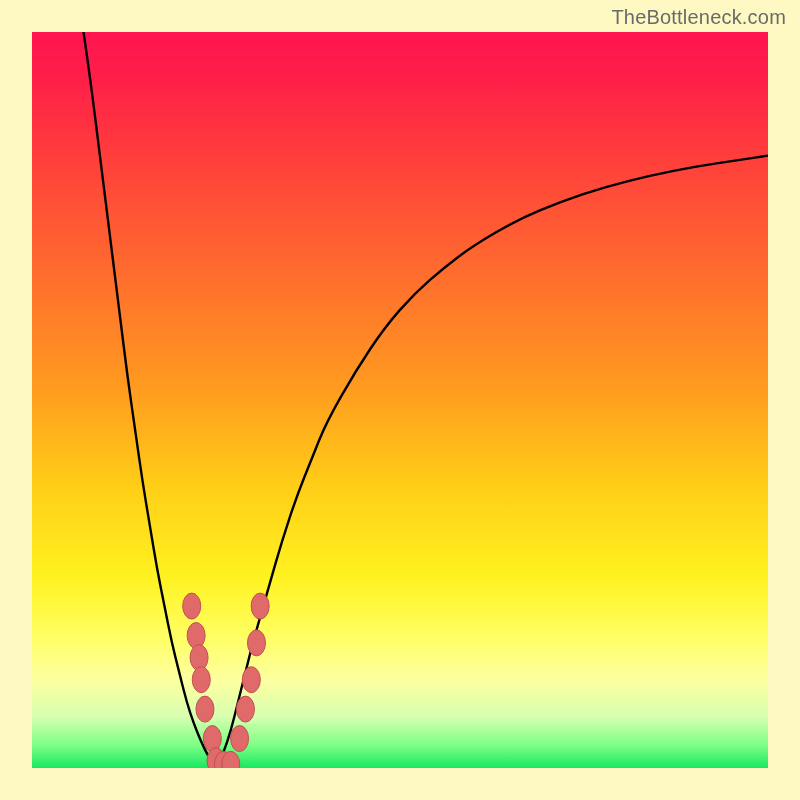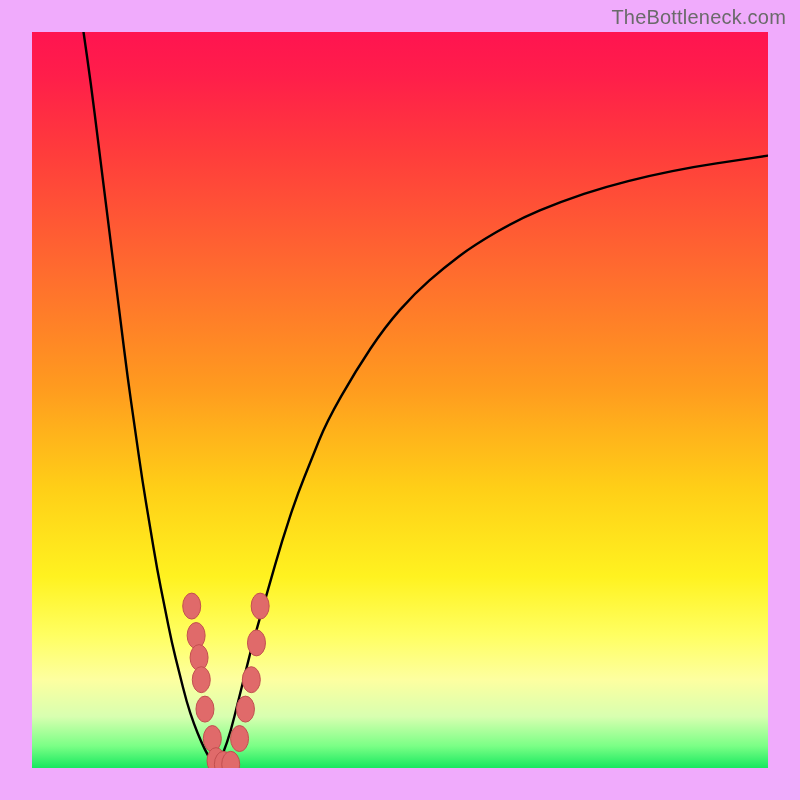--- a/index.html
+++ b/index.html
@@ -7,21 +7,21 @@
     padding: 0;
     width: 800px;
     height: 800px;
     overflow: hidden;
     background: #000;
     font-family: Arial, Helvetica, sans-serif;
   }
   .frame {
     position: absolute;
     inset: 0;
-    background: #f0abfc;
+    background: #fef9c3;
   }
   .plot-wrap {
     position: absolute;
     left: 32px;
     top: 32px;
     width: 736px;
     height: 736px;
     overflow: hidden;
   }
   .gradient {

